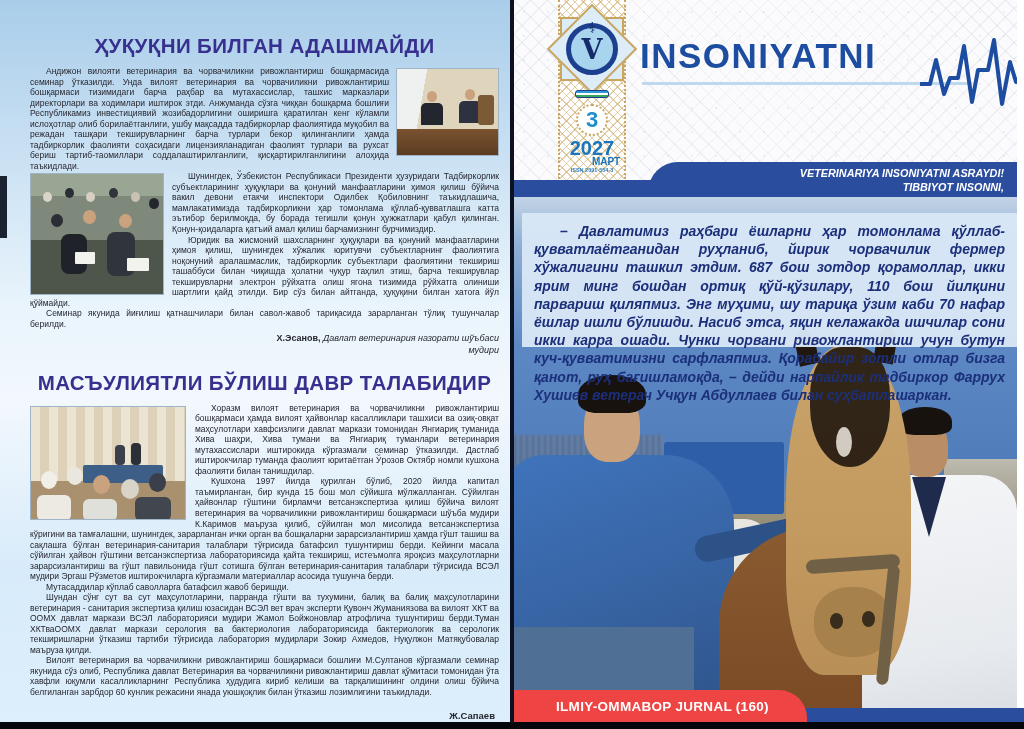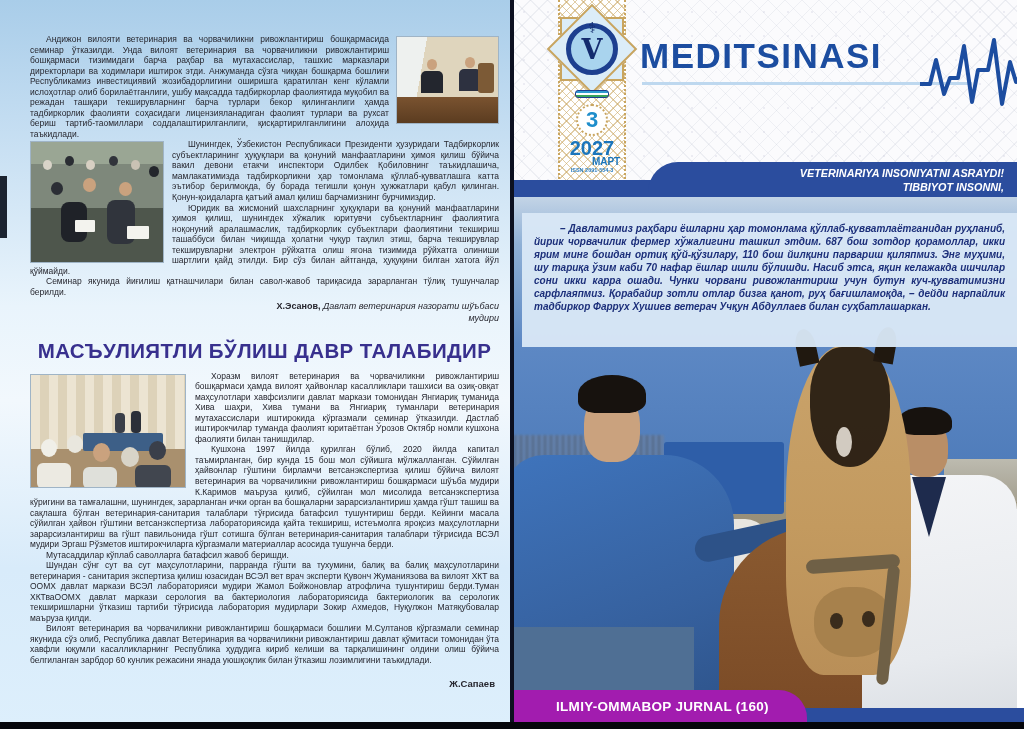--- a/index.html
+++ b/index.html
@@ -128,38 +128,39 @@
   .halter2{left:368px;top:368px;width:12px;height:120px;background:#6f6046;border-radius:6px;transform:rotate(6deg);}
   .man-right-head{left:388px;top:222px;width:46px;height:58px;background:#b98e66;border-radius:45% 45% 40% 40%;}
   .man-right-hair{left:384px;top:210px;width:54px;height:28px;background:#17120e;border-radius:50% 50% 30% 30%;}
   .man-right-body{left:348px;top:278px;width:155px;height:250px;background:linear-gradient(170deg,#f4f5f7 0%,#e7eaee 70%,#d9dde2 100%);border-radius:36px 36px 0 0;}
   .man-right-shirt{left:398px;top:280px;width:34px;height:60px;background:#1e2b4d;clip-path:polygon(0 0,100% 0,50% 100%);}
 
   
   .quote-box{position:absolute;left:10px;top:213px;width:495px;height:134px;z-index:4;
     background:rgba(216,231,246,.96);padding:9px 12px 0 12px;}
   .quote-box p{margin:0;color:#1c2f7a;font-weight:bold;font-style:italic;
-    font-size:10px;line-height:1.3;text-align:justify;text-indent:26px;}
-
-  
-  .footer-a{position:absolute;left:0;top:690px;width:295px;height:39px;background:#a21caf;
+    font-size:14px;line-height:1.3;text-align:justify;text-indent:26px;}
+
+  
+  .footer-a{position:absolute;left:0;top:690px;width:295px;height:39px;background:#ef4444;
     border-top-right-radius:28px;z-index:10;color:#fff;font-weight:bold;font-size:13.5px;
     padding:9px 0 0 44px;letter-spacing:.3px;}
   .footer-b{position:absolute;left:270px;top:708px;width:242px;height:21px;background:#2b4d9e;z-index:9;}
   .bottom-strip{position:absolute;left:0;top:722px;width:1024px;height:7px;background:#05060b;z-index:40;}
 </style>
 </head>
 <body>
 
 <div id="stage">
 
   <div class="page-left">
     <div class="dark-sliver"></div>
     <div class="content">
 
+      <h1 class="article-title">ҲУҚУҚНИ БИЛГАН АДАШМАЙДИ</h1>
 
       <div class="article">
         <div class="ph ph1">
           <div class="table"></div>
           <div class="person" style="left:24px;top:22px;">
             <div class="head"></div>
             <div class="body"></div>
           </div>
           <div class="person" style="left:62px;top:20px;">
             <div class="head"></div>
@@ -265,21 +266,21 @@
       </div>
       <div class="flag-ribbon"></div>
     </div>
     <div class="issue-medallion">3</div>
     <div class="issue-year">2027</div>
     <div class="issue-month">МАРТ</div>
     <div class="issue-issn">ISSN 2091-554-3</div>
 
     <div class="mast-rule"></div>
     <div class="masthead">
-      <div class="l1">MEDITSINASI</div>
+      <div class="l1">INSONIYATNI</div>
     </div>
     <svg class="ekg" viewBox="0 0 100 86">
       <polyline points="0,52 10,52 16,28 24,62 30,46 38,46 44,14 52,70 58,38 68,38 74,8 82,72 90,30 96,50 100,44" fill="none" stroke="#1c4da0" stroke-width="4" stroke-linejoin="round" stroke-linecap="round"></polyline>
     </svg>
 
     <div class="slogan-b"></div>
     <div class="slogan-a">
       <div>VETERINARIYA INSONIYATNI ASRAYDI!</div>
       <div>TIBBIYOT INSONNI,</div>
     </div>

